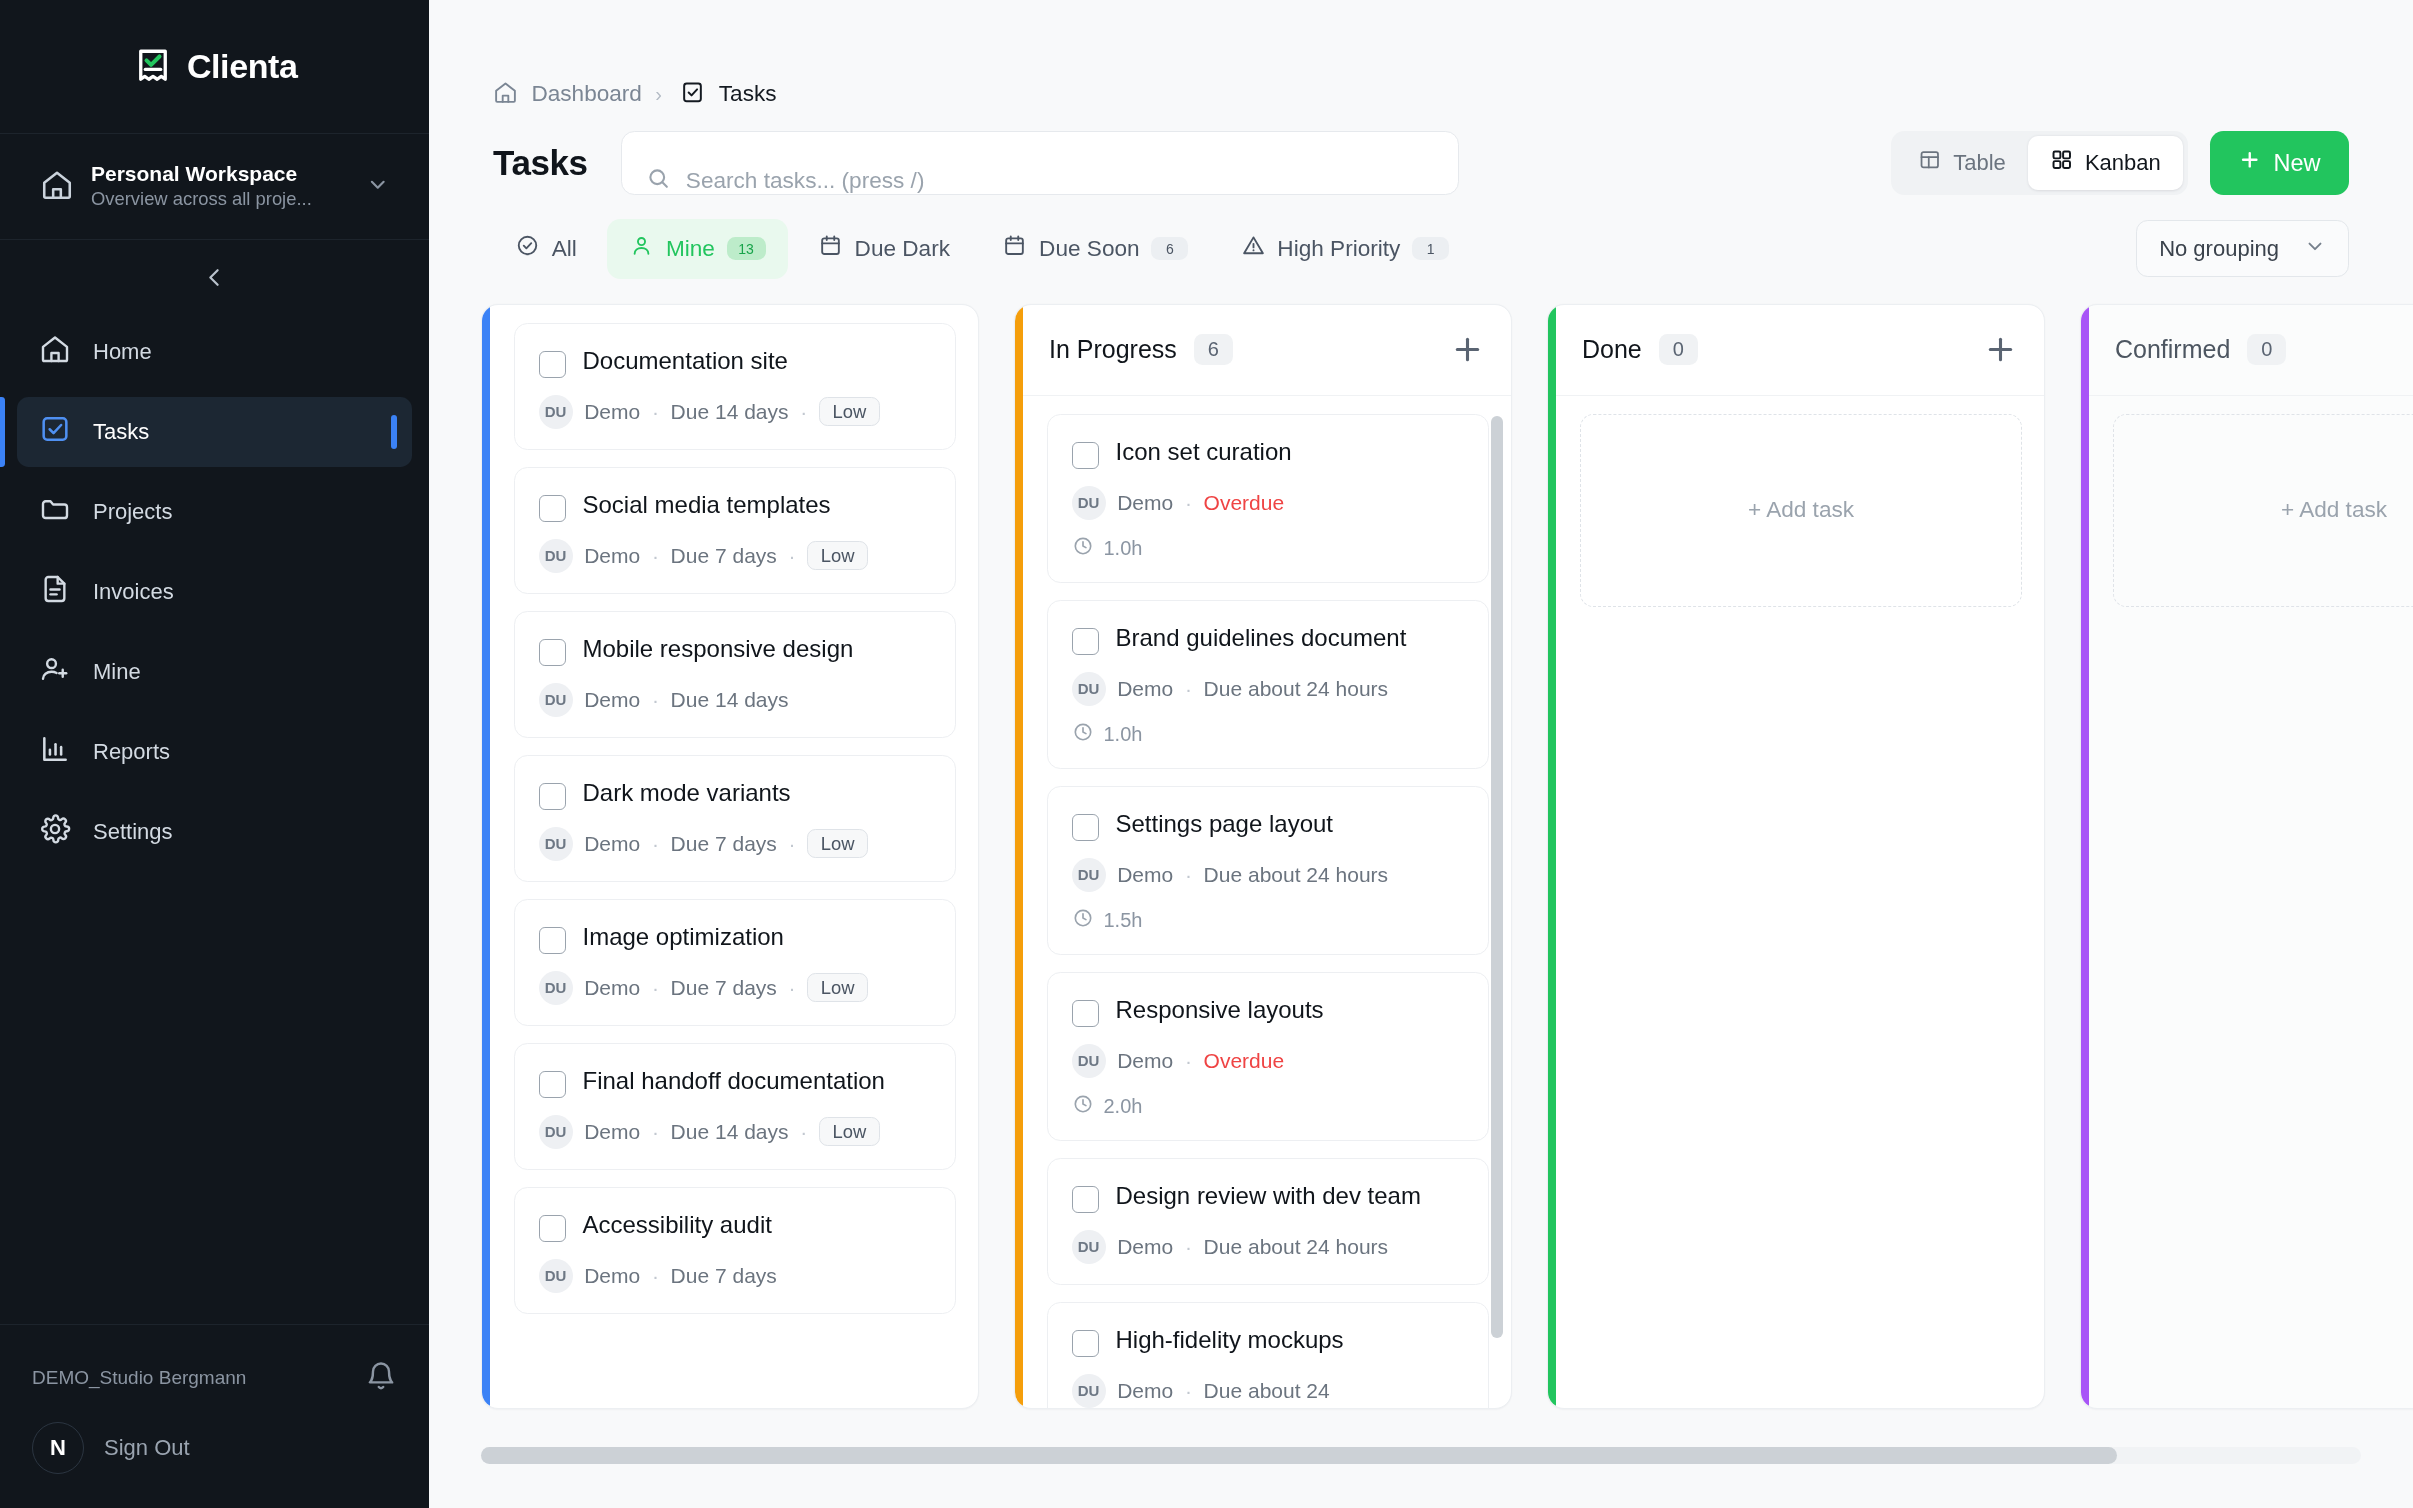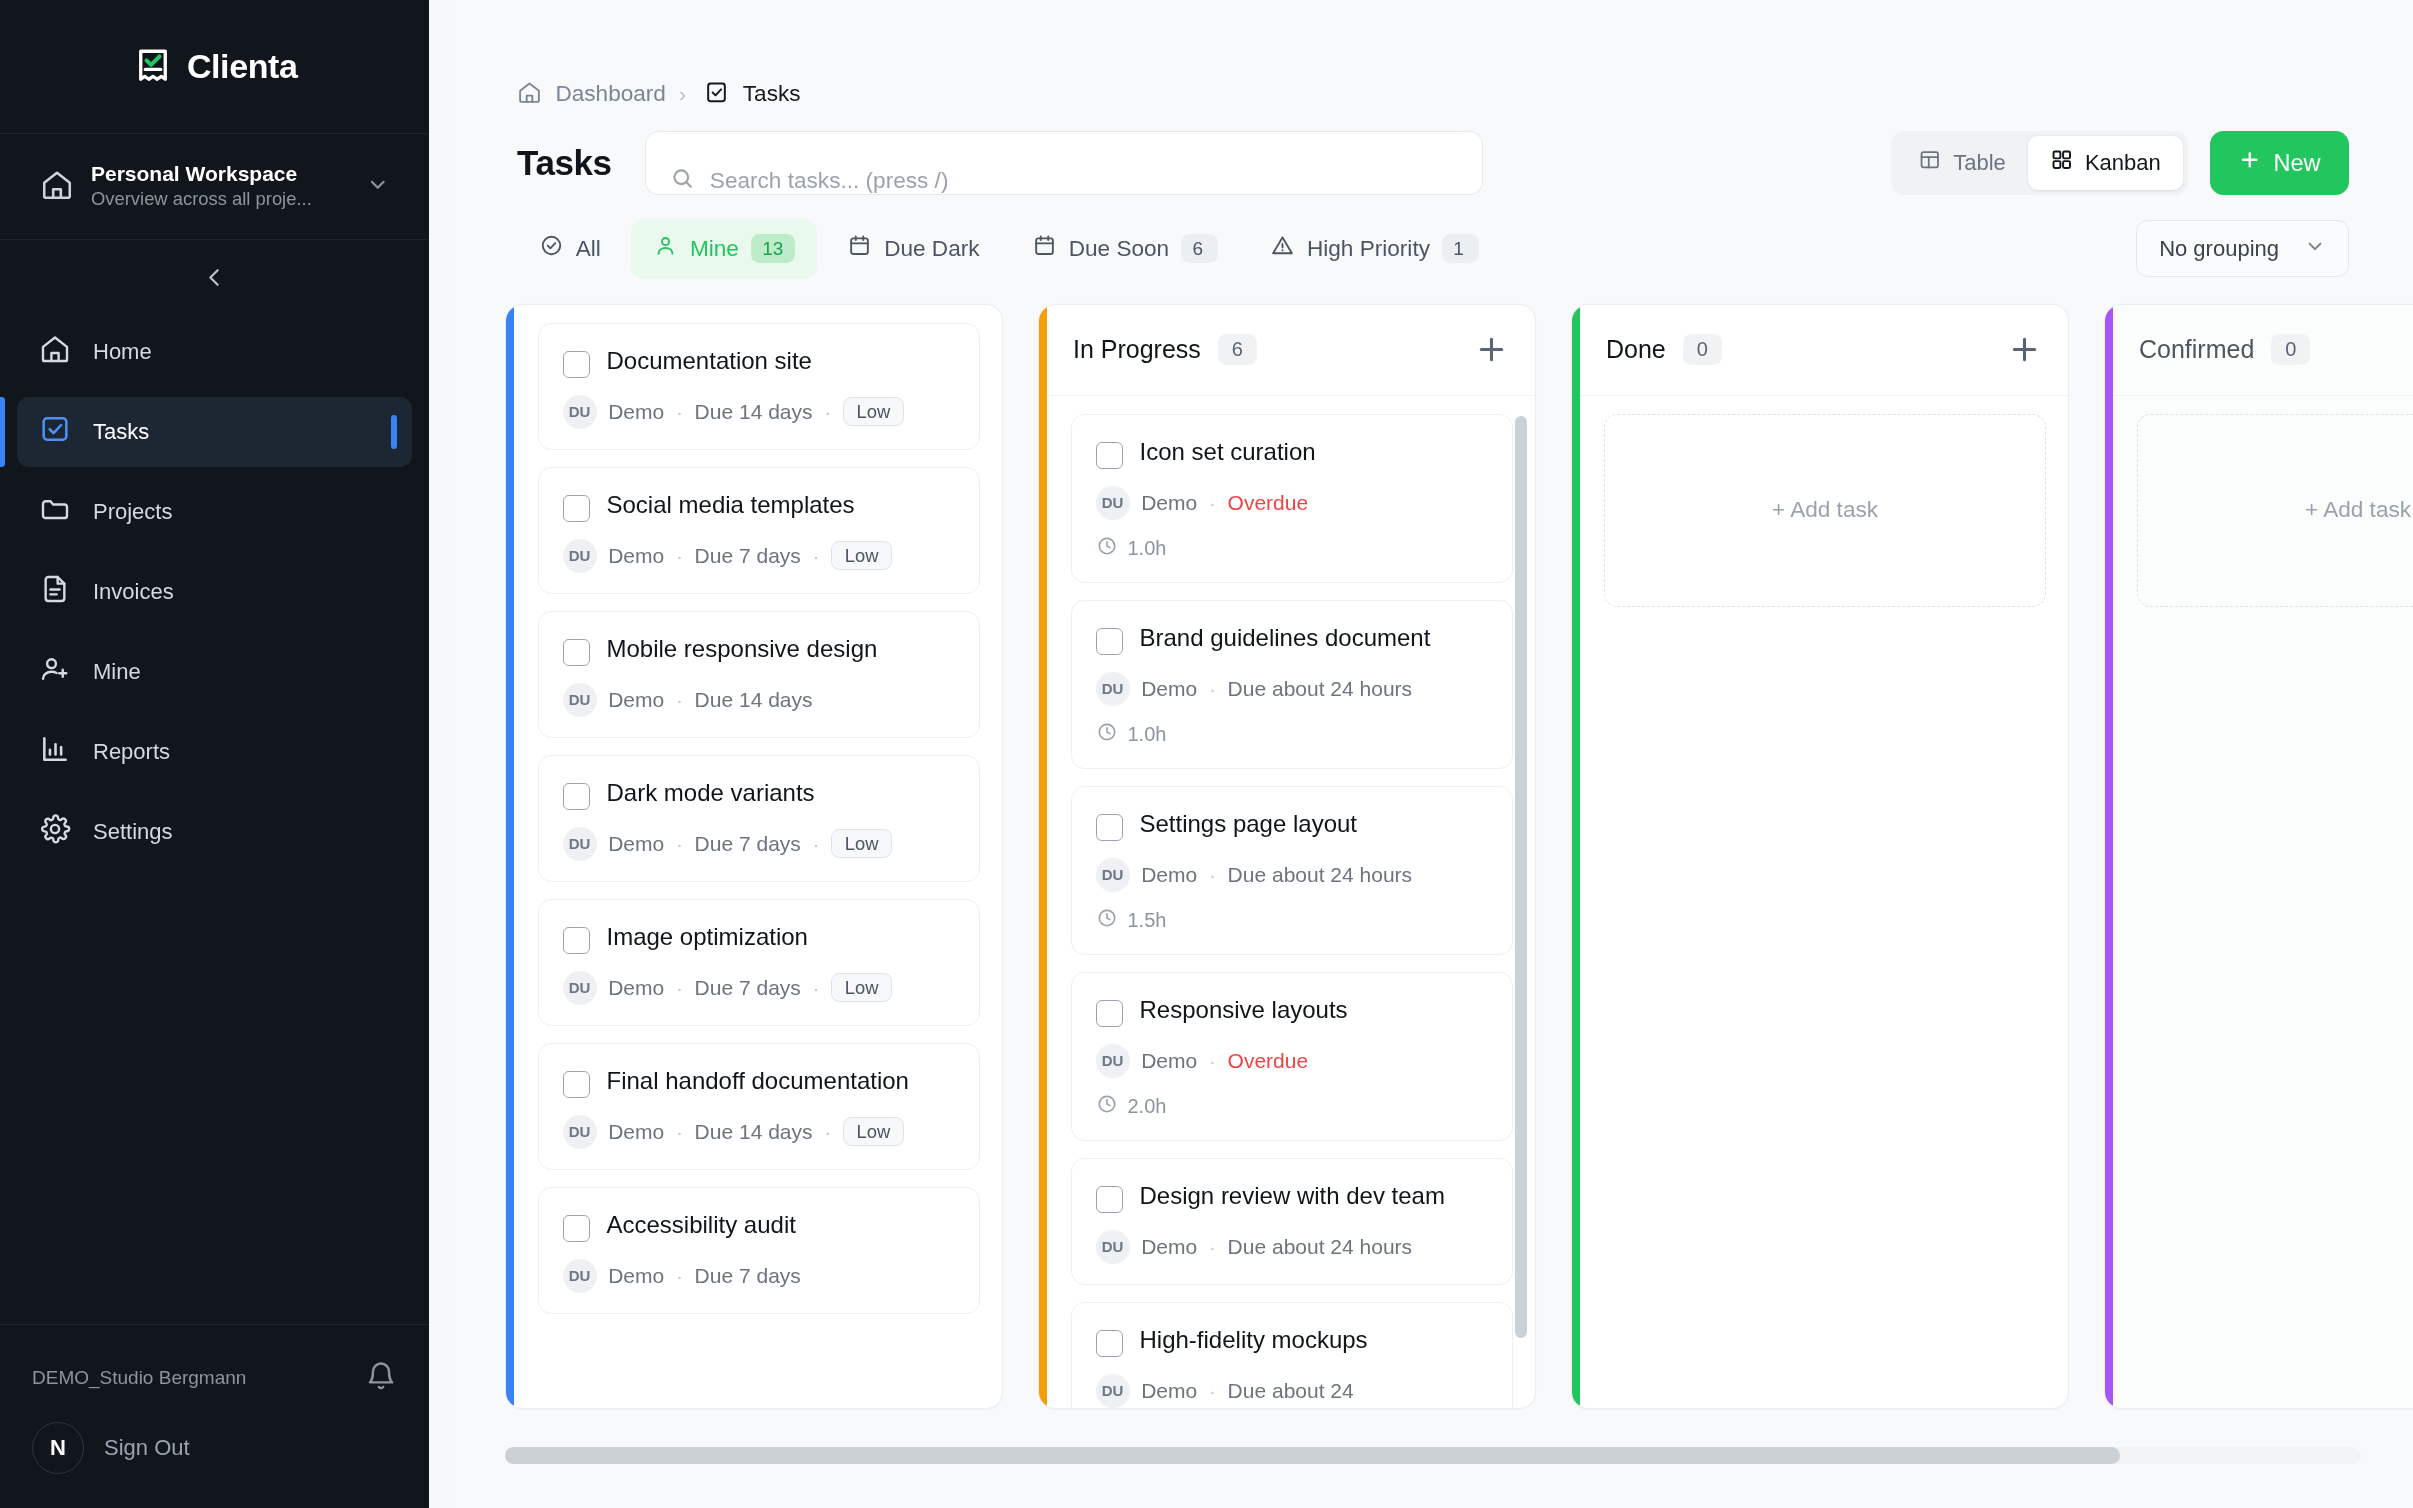--- a/index.html
+++ b/index.html
@@ -3,21 +3,21 @@
 <meta charset="utf-8">
 <title>Clienta — Tasks</title>
 <style>
   * { box-sizing: border-box; margin: 0; padding: 0; }
   html, body {
     width: 2413px; height: 1508px;
     font-family: "Liberation Sans", sans-serif;
     background: #f7f8f9;
     overflow: hidden;
   }
-  .app { display: flex; width: 2413px; height: 1228px; gap: 24px; }
+  .app { display: flex; width: 2413px; height: 1228px; }
 
   
   .sidebar {
     width: 429px; height: 1508px;
     background: #11161c;
     display: flex; flex-direction: column;
     flex: 0 0 429px;
     position: relative;
   }
   .brand {
@@ -133,21 +133,21 @@
   .filters { display:flex; align-items:center; gap: 8.4px; padding: 23.5px 64px 0 64px; }
   .chip {
     display:flex; align-items:center; gap: 11.7px;
     height: 60px; padding: 0 22px; border-radius: 13.4px;
     font-size: 22.6px; color: #4b5563; cursor: pointer; background: transparent; border: none;
     font-family: "Liberation Sans", sans-serif;
   }
   .chip svg { width: 25px; height: 25px; }
   .chip .count {
     background: #eceff2; color: #4b5563; border-radius: 8.4px;
-    padding: 3.4px 11.7px; font-size: 19px; min-width: 37px; text-align: left;
+    padding: 3.4px 11.7px; font-size: 14px; min-width: 37px; text-align: center;
   }
   .chip.active { background: #e9f9ee; color: #22c55e; }
   .chip.active .count { background: #bdecca; color: #18a34a; }
 
   .grouping {
     margin-left: auto; display:flex; align-items:center; gap: 25px;
     height: 57px; padding: 0 22px; border-radius: 11.7px;
     border: 0.8px solid #e3e7eb; background: #fafbfc;
     font-size: 22px; color: #3a424c; cursor: pointer;
     font-family: "Liberation Sans", sans-serif;

